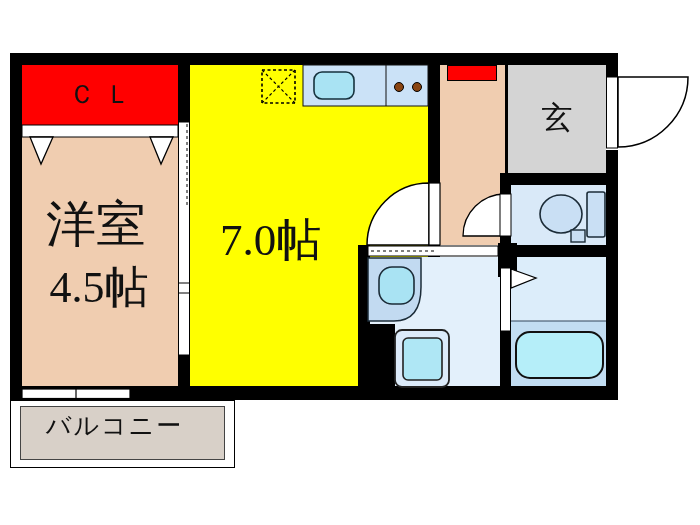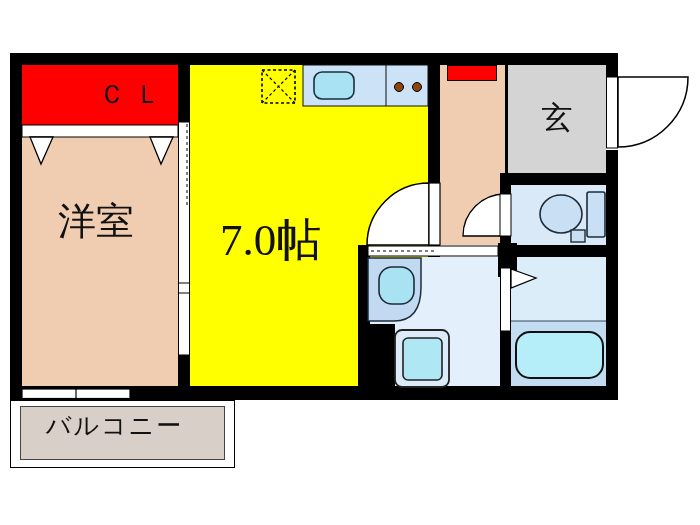--- a/index.html
+++ b/index.html
@@ -127,23 +127,24 @@
       <rect x="395" y="330" width="54" height="57" rx="7" fill="#DCEBFA" stroke="#222" stroke-width="1.8"></rect>
       <rect x="403" y="338" width="39" height="42" rx="5" fill="#AFE7F5" stroke="#222" stroke-width="1.6"></rect>
     </g>
 
     <g>
       <line x1="511" y1="321" x2="606" y2="321" stroke="#33475A" stroke-width="1.2"></line>
       <rect x="516" y="332" width="87" height="46" rx="14" fill="#B5EEF9" stroke="#111" stroke-width="2"></rect>
     </g>
   </svg>
 
-  <div class="lbl" style="left:22px;top:81px;width:156px;font-size:26px;letter-spacing:10px;text-indent:10px;margin-left:30px;">ＣＬ</div>
+  <div class="lbl" style="left:22px;top:81px;width:156px;font-size:26px;letter-spacing:10px;text-indent:10px;">ＣＬ</div>
 
-  <div class="lbl" style="left:16px;top:202px;width:160px;font-size:38px;">洋室</div>
+  <div class="lbl" style="left:16px;top:202px;width:160px;font-size:50px;font-family:Liberation Mono, monospace;">洋室</div>
+  <div class="lbl" style="left:14px;top:265px;width:170px;font-size:44px;">4.5帖</div>
 
   <div class="lbl" style="left:188px;top:217px;width:165px;font-size:45px;text-align:center;">7.0帖</div>
 
   <div class="lbl" style="left:507px;top:102px;width:100px;font-size:31px;">玄</div>
 
   <div class="lbl" style="left:20px;top:413px;width:189px;font-size:25px;letter-spacing:2px;">バルコニー</div>
 
 </div>
 
 </body></html>

